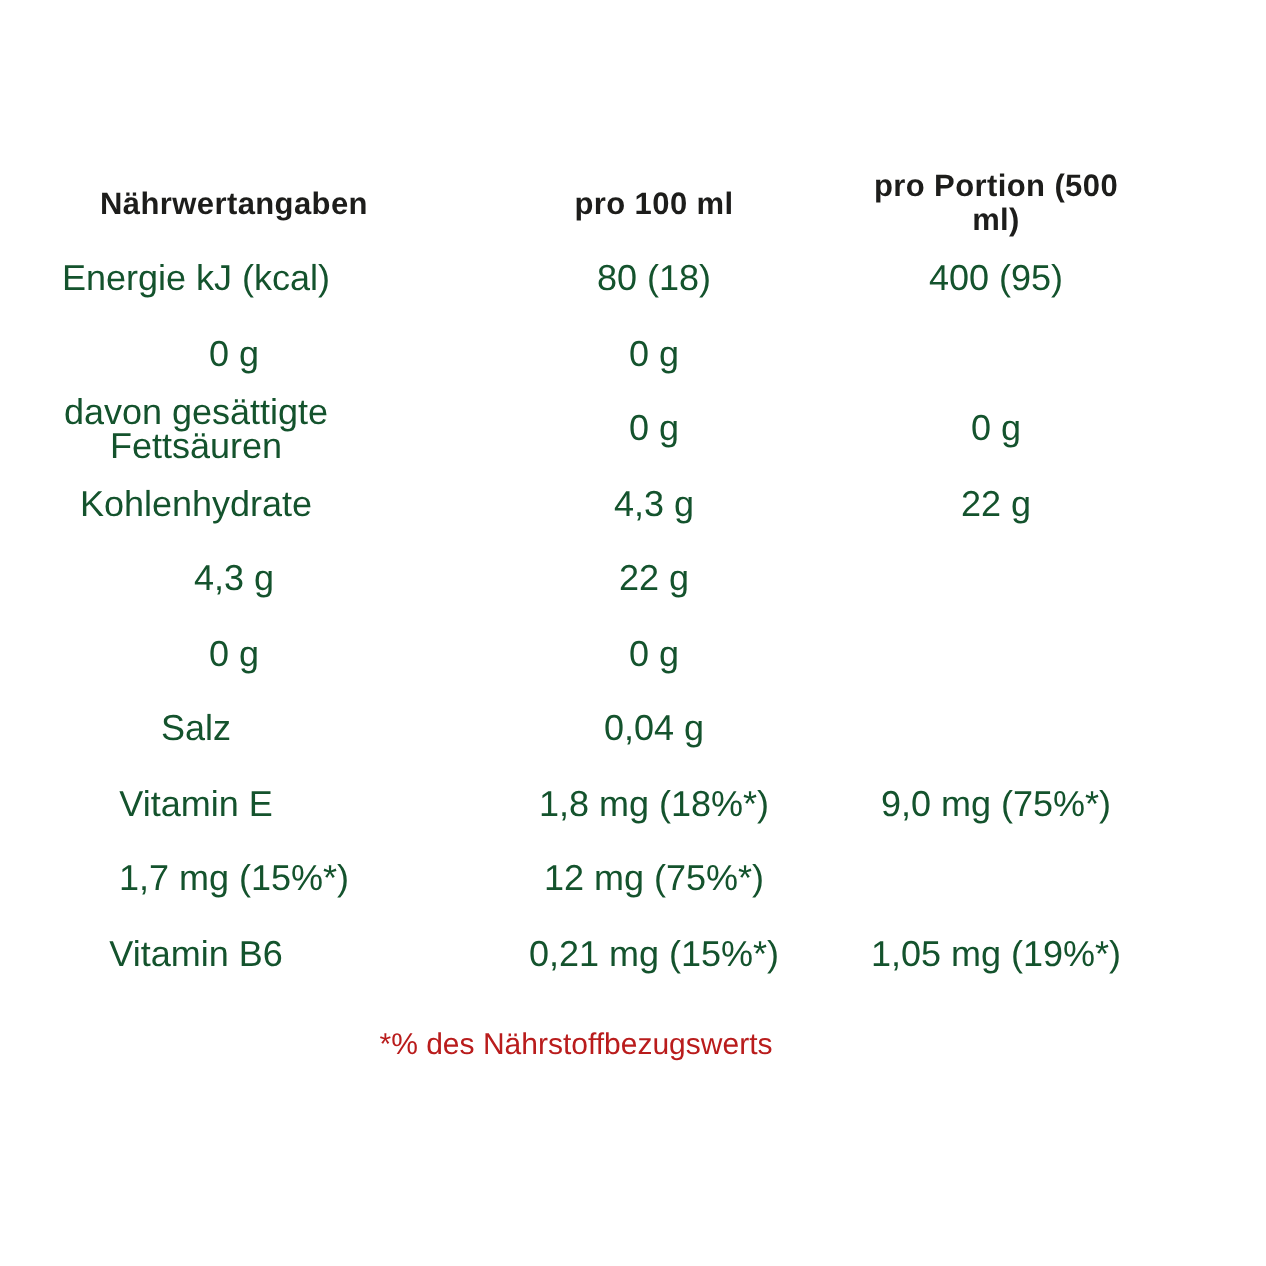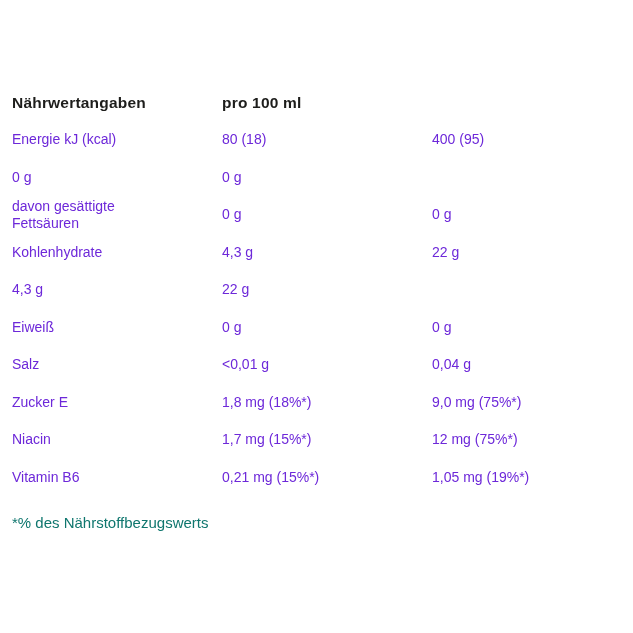--- a/index.html
+++ b/index.html
@@ -10,20 +10,21 @@
   .page {
     position: relative;
     width: 578px;
     height: 633px;
     background: #ffffff;
     font-family: "Liberation Sans", "DejaVu Sans", sans-serif;
     color: #3c3c3b;
     overflow: hidden;
     box-sizing: border-box;
     padding: 83px 14px 0 12px;
+    text-align: center;
   }
   .nutrition-table {
     display: block;
     width: 100%;
   }
   .row {
     display: grid;
     grid-template-columns: 210px 210px 1fr;
     align-items: center;
     min-height: 37.5px;
@@ -31,43 +32,44 @@
   .row.header {
     min-height: 38px;
   }
   .row.header .cell {
     font-weight: bold;
     color: #1d1d1b;
     font-size: 15.5px;
     letter-spacing: 0.2px;
   }
   .cell {
-    font-size: 14px;
+    font-size: 18px;
     line-height: 17px;
-    color: #6d28d9;
+    color: #14532d;
   }
   .cell.label {
     max-width: 172px;
   }
   .footnote {
     margin-top: 18px;
     font-size: 15px;
-    color: #0f766e;
+    color: #b91c1c;
   }
 </style>
 </head>
 <body>
 
 <div class="page">
 
   <div class="nutrition-table">
 
     <div class="row header">
       <div class="cell">Nährwertangaben</div>
       <div class="cell">pro 100 ml</div>
+      <div class="cell">pro Portion (500 ml)</div>
     </div>
 
     <div>
       <div class="row">
         <div class="cell label">Energie kJ (kcal)</div>
         <div class="cell">80 (18)</div>
         <div class="cell">400 (95)</div>
       </div>
 
       <div class="row">
@@ -86,39 +88,36 @@
         <div class="cell">4,3 g</div>
         <div class="cell">22 g</div>
       </div>
 
       <div class="row">
         <div class="cell">4,3 g</div>
         <div class="cell">22 g</div>
       </div>
 
       <div class="row">
-        <div class="cell label">Eiweiß</div>
         <div class="cell">0 g</div>
         <div class="cell">0 g</div>
       </div>
 
       <div class="row">
         <div class="cell label">Salz</div>
-        <div class="cell">&lt;0,01 g</div>
         <div class="cell">0,04 g</div>
       </div>
 
       <div class="row">
-        <div class="cell label">Zucker E</div>
+        <div class="cell label">Vitamin E</div>
         <div class="cell">1,8 mg (18%*)</div>
         <div class="cell">9,0 mg (75%*)</div>
       </div>
 
       <div class="row">
-        <div class="cell label">Niacin</div>
         <div class="cell">1,7 mg (15%*)</div>
         <div class="cell">12 mg (75%*)</div>
       </div>
 
       <div class="row">
         <div class="cell label">Vitamin B6</div>
         <div class="cell">0,21 mg (15%*)</div>
         <div class="cell">1,05 mg (19%*)</div>
       </div>
     </div>

